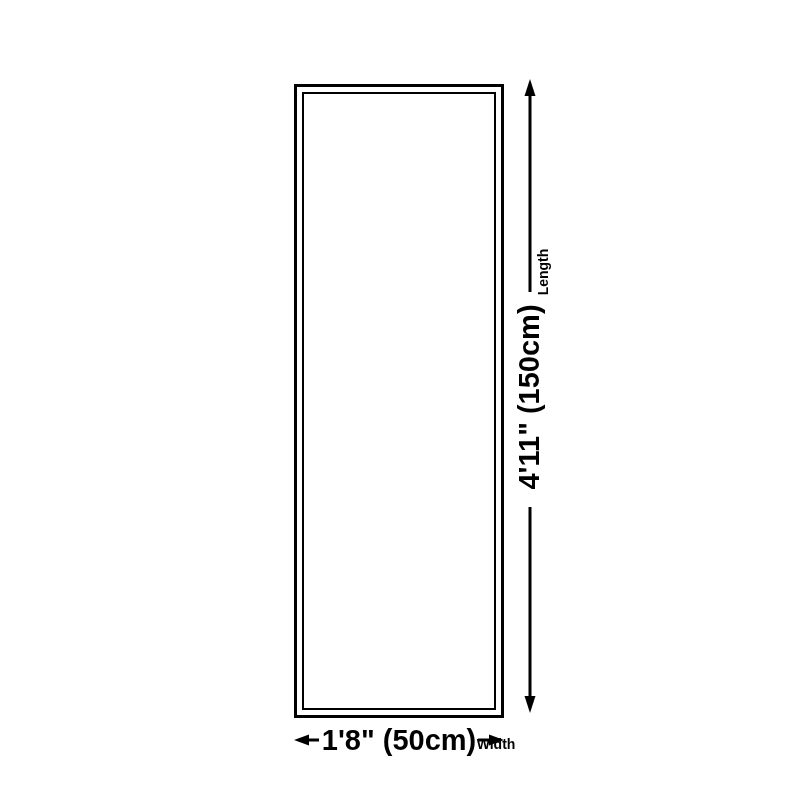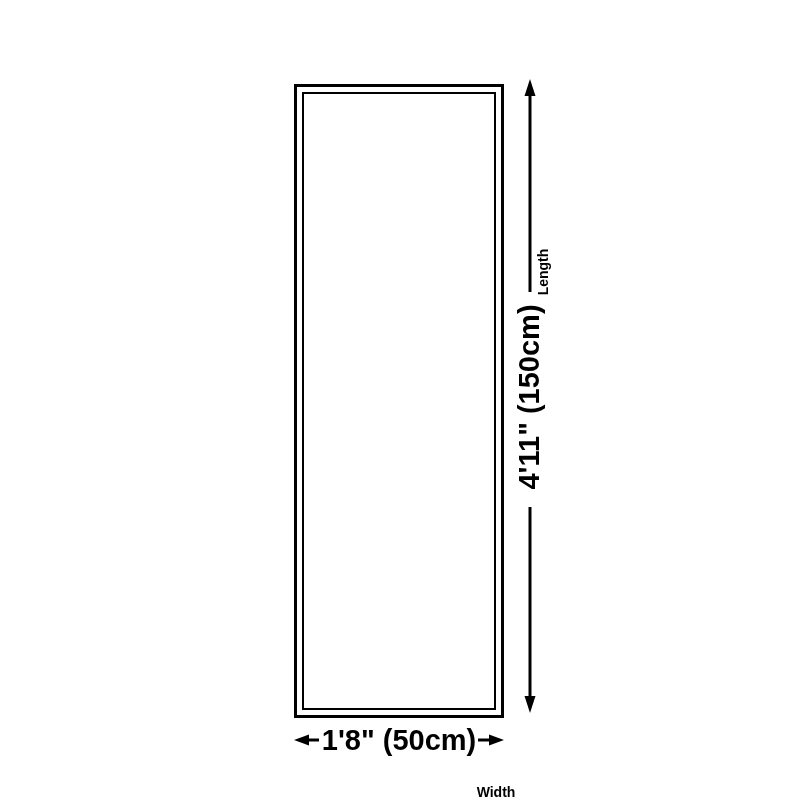--- a/index.html
+++ b/index.html
@@ -61,21 +61,21 @@
     transform: translate(-50%, -50%) rotate(-90deg);
   }
   .width-value {
     left: 399px;
     top: 740px;
     font-size: 29px;
     transform: translate(-50%, -50%);
   }
   .width-label {
     left: 496px;
-    top: 792px;
+    top: 744px;
     font-size: 14px;
     transform: translate(-50%, -50%);
   }
 </style>
 </head>
 <body>
 
 <div class="canvas">
 
   <div class="rug-outer">

